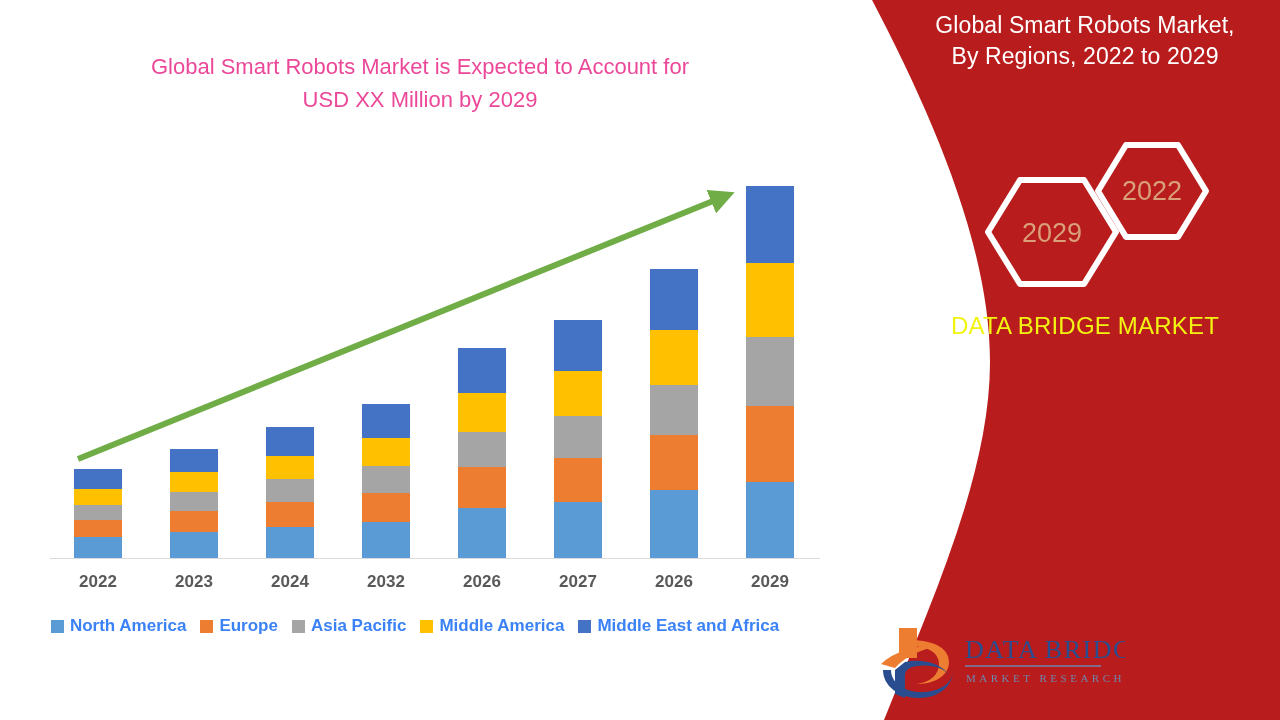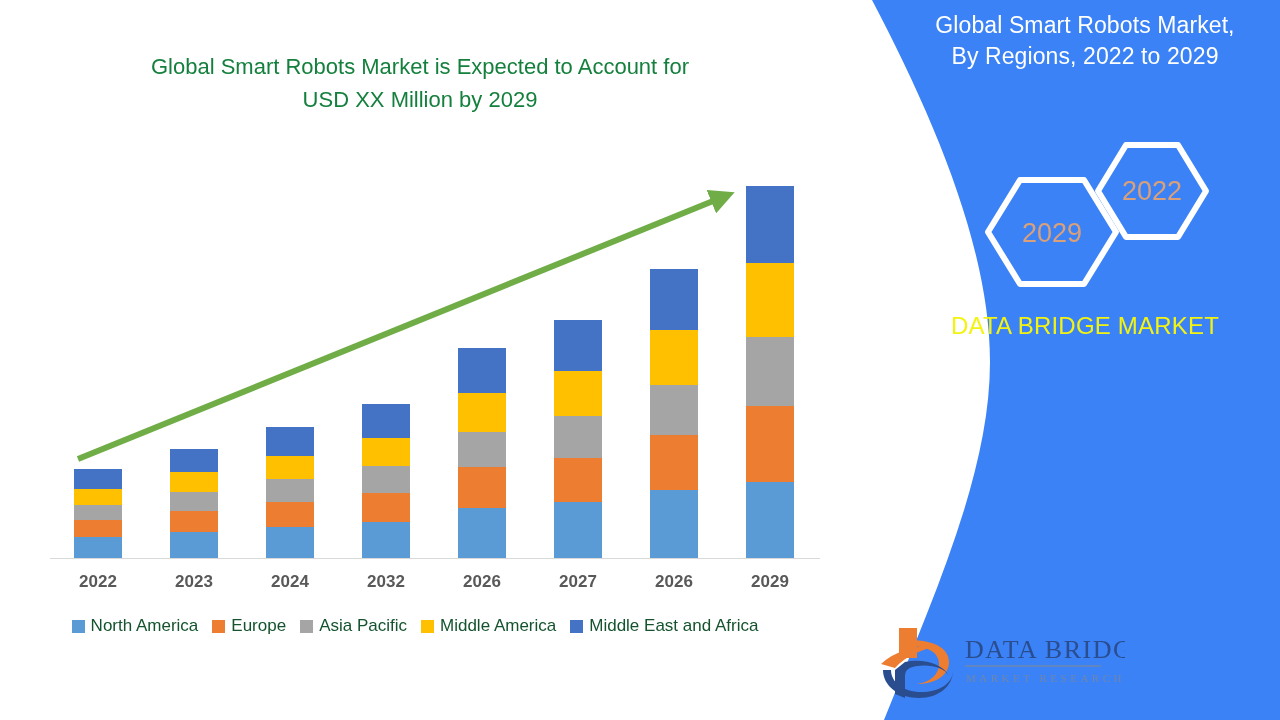--- a/index.html
+++ b/index.html
@@ -6,21 +6,21 @@
   html, body { width:1280px; height:720px; overflow:hidden; }
   body {
     font-family: "Liberation Sans", sans-serif;
     background:#ffffff;
     position:relative;
   }
 
   
   #right-panel{
     position:absolute; top:0; right:0; width:440px; height:720px;
-    background:#3b82f6; overflow:hidden;
+    background:#b91c1c; overflow:hidden;
   }
   #panel-curve{
     position:absolute; top:0; left:0; width:160px; height:720px;
   }
   #panel-title{
     position:absolute; top:10px; left:60px; width:370px;
     text-align:center; color:#ffffff; font-size:23px; line-height:1.35;
     font-weight:400; letter-spacing:.1px;
   }
   #hex-group{ position:absolute; top:140px; left:140px; width:230px; height:160px; }
@@ -28,40 +28,40 @@
   #brand-name{
     position:absolute; top:310px; left:60px; width:370px; text-align:center;
     color:#f3f312; font-size:24px; line-height:1.35; letter-spacing:.2px;
   }
   #dbmr-logo{ position:absolute; left:25px; bottom:10px; width:260px; height:100px; }
 
   
   #chart-area{ position:absolute; top:0; left:0; width:850px; height:720px; }
   #chart-title{
     position:absolute; top:50px; left:40px; width:760px; text-align:center;
-    color:#15803d; font-size:22px; line-height:1.5;
+    color:#ec4899; font-size:22px; line-height:1.5;
   }
   #axis-line{
     position:absolute; left:50px; top:558px; width:770px; height:1px;
     background:#d9d9d9;
   }
   #x-labels{
     position:absolute; left:0; top:572px; width:830px; height:26px;
   }
   .x-tick{
     position:absolute; width:96px; text-align:center;
     font-size:17px; font-weight:bold; color:#595959;
   }
   #legend{
     position:absolute; left:0; top:616px; width:830px;
     display:flex; justify-content:center; align-items:center; gap:14px;
   }
   .legend-item{ display:flex; align-items:center; gap:6px; }
   .legend-swatch{ width:13px; height:13px; display:block; }
-  .legend-label{ font-size:17px; font-weight:normal; color:#14532d; white-space:nowrap; }
+  .legend-label{ font-size:17px; font-weight:bold; color:#3b82f6; white-space:nowrap; }
   .bar-seg{ position:absolute; }
 </style>
 </head>
 <body>
 
 <div id="chart-area">
 
   <div id="chart-title">
     <div>Global Smart Robots Market is Expected to Account for</div>
     <div>USD XX Million by 2029</div>

